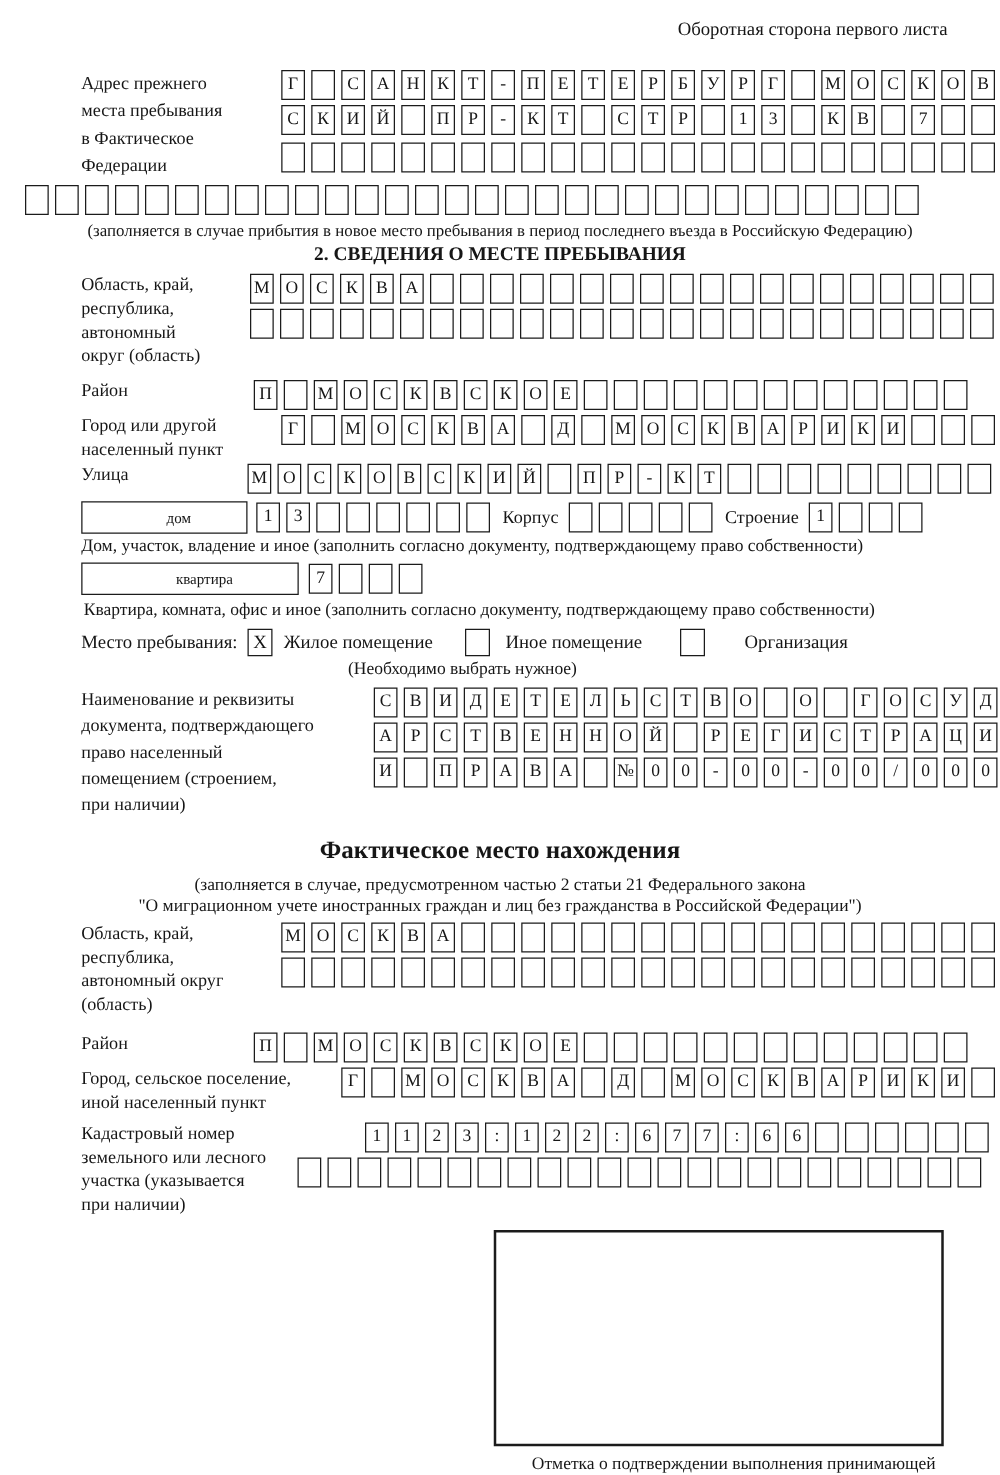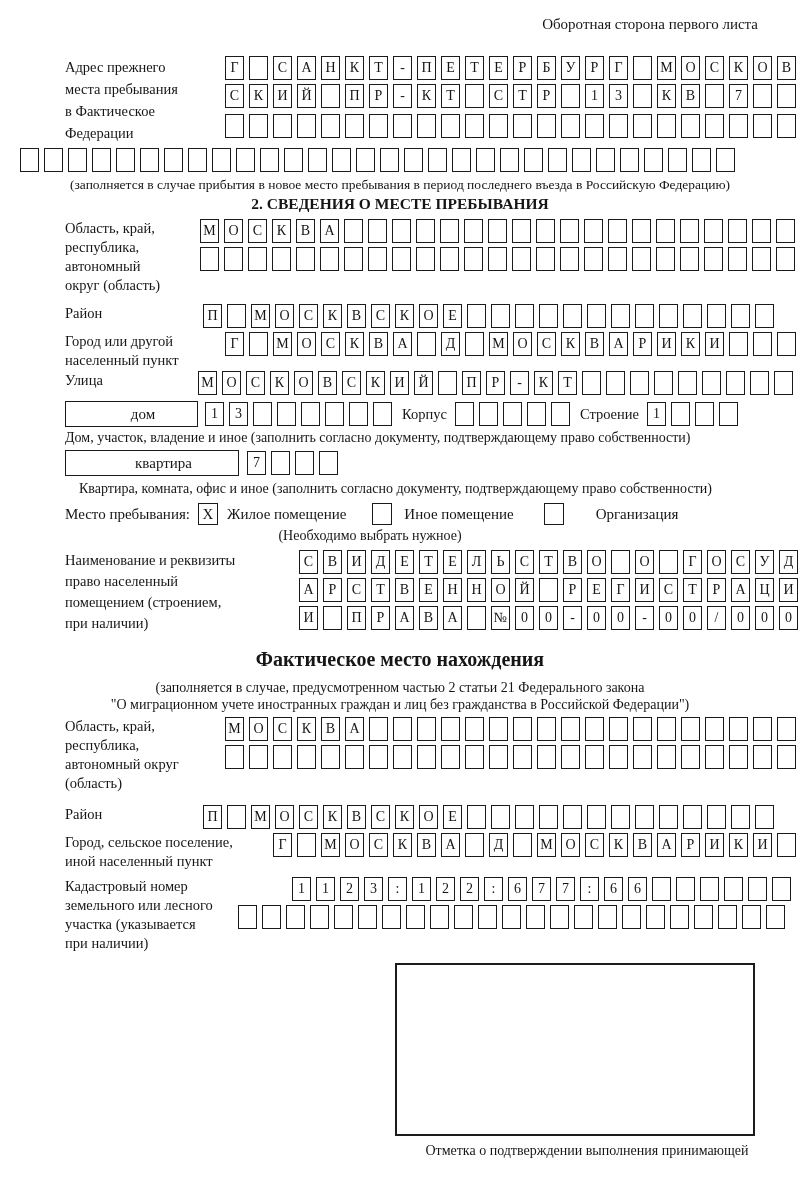--- a/index.html
+++ b/index.html
@@ -9,21 +9,21 @@
   .hdr{text-align:right;padding-right:22px;font-size:15px;}
   .row{display:flex;align-items:flex-start;}
   .lbl{flex-shrink:0;padding-left:45px;line-height:19px;font-size:14.5px;}
   .lbl div{white-space:nowrap;}
   .boxcol{display:flex;flex-direction:column;gap:4px;}
   .boxrow{display:flex;gap:5px;}
   .cb{box-sizing:border-box;width:19px;height:24px;border:1.6px solid #1b1b1b;
       flex-shrink:0;display:flex;align-items:center;justify-content:center;
       font-size:14px;line-height:1;background:#fff;}
   .widebox{box-sizing:border-box;border:1.6px solid #1b1b1b;height:26px;
-      display:flex;align-items:center;justify-content:center;font-size:15px;flex-shrink:0;padding-left:23px;}
+      display:flex;align-items:center;justify-content:center;font-size:12px;flex-shrink:0;padding-left:23px;}
   .cap{font-size:13.5px;line-height:17px;}
   .center{text-align:center;}
   .bold{font-weight:bold;}
   .inline-lbl{font-size:14.5px;white-space:nowrap;line-height:26px;}
   .mt2{margin-top:2px;}.mt4{margin-top:4px;}.mt6{margin-top:6px;}
   .chk{width:20px;height:22px;font-size:15px;}
   .stamp{box-sizing:border-box;border:2px solid #1b1b1b;width:360px;height:173px;
       margin-left:375px;background:#fff;}
   .stampcap{width:410px;margin-left:362px;text-align:center;font-size:14px;line-height:19px;}
 </style>
@@ -349,36 +349,37 @@
 
   <div class="row mt4" style="margin-left:45px;align-items:center;">
     <div class="widebox" style="width:174px;">квартира</div>
     <div class="boxrow" style="margin-left:8px;">
         <div class="cb">7</div>
         <div class="cb"></div>
         <div class="cb"></div>
         <div class="cb"></div>
       </div>
   </div>
-  <div class="cap mt4" style="margin-left:59px;font-size:14px;">Квартира, комната, офис и иное (заполнить согласно документу, подтверждающему право собственности)</div>
+  <div class="cap mt4" style="margin-left:47px;font-size:14px;">Квартира, комната, офис и иное (заполнить согласно документу, подтверждающему право собственности)</div>
 
   <div class="row mt6" style="margin-left:45px;align-items:center;">
     <span>Место пребывания:</span>
     <div class="cb chk" style="margin-left:8px;">X</div>
     <span style="margin-left:9px;">Жилое помещение</span>
     <div class="cb chk" style="margin-left:26px;"></div>
     <span style="margin-left:12px;">Иное помещение</span>
     <div class="cb chk" style="margin-left:30px;"></div>
     <span style="margin-left:32px;">Организация</span>
   </div>
   <div class="cap mt2" style="margin-left:150px;width:400px;text-align:center;font-size:14px;">(Необходимо выбрать нужное)</div>
 
   <div class="row mt6">
     <div class="lbl" style="width:234px;line-height:21px;">
       <div>Наименование и реквизиты</div>
+      <div>документа, подтверждающего</div>
       <div>право населенный</div>
       <div>помещением (строением,</div>
       <div>при наличии)</div>
     </div>
     <div class="boxcol">
       <div class="boxrow">
           <div class="cb">С</div>
           <div class="cb">В</div>
           <div class="cb">И</div>
           <div class="cb">Д</div>

